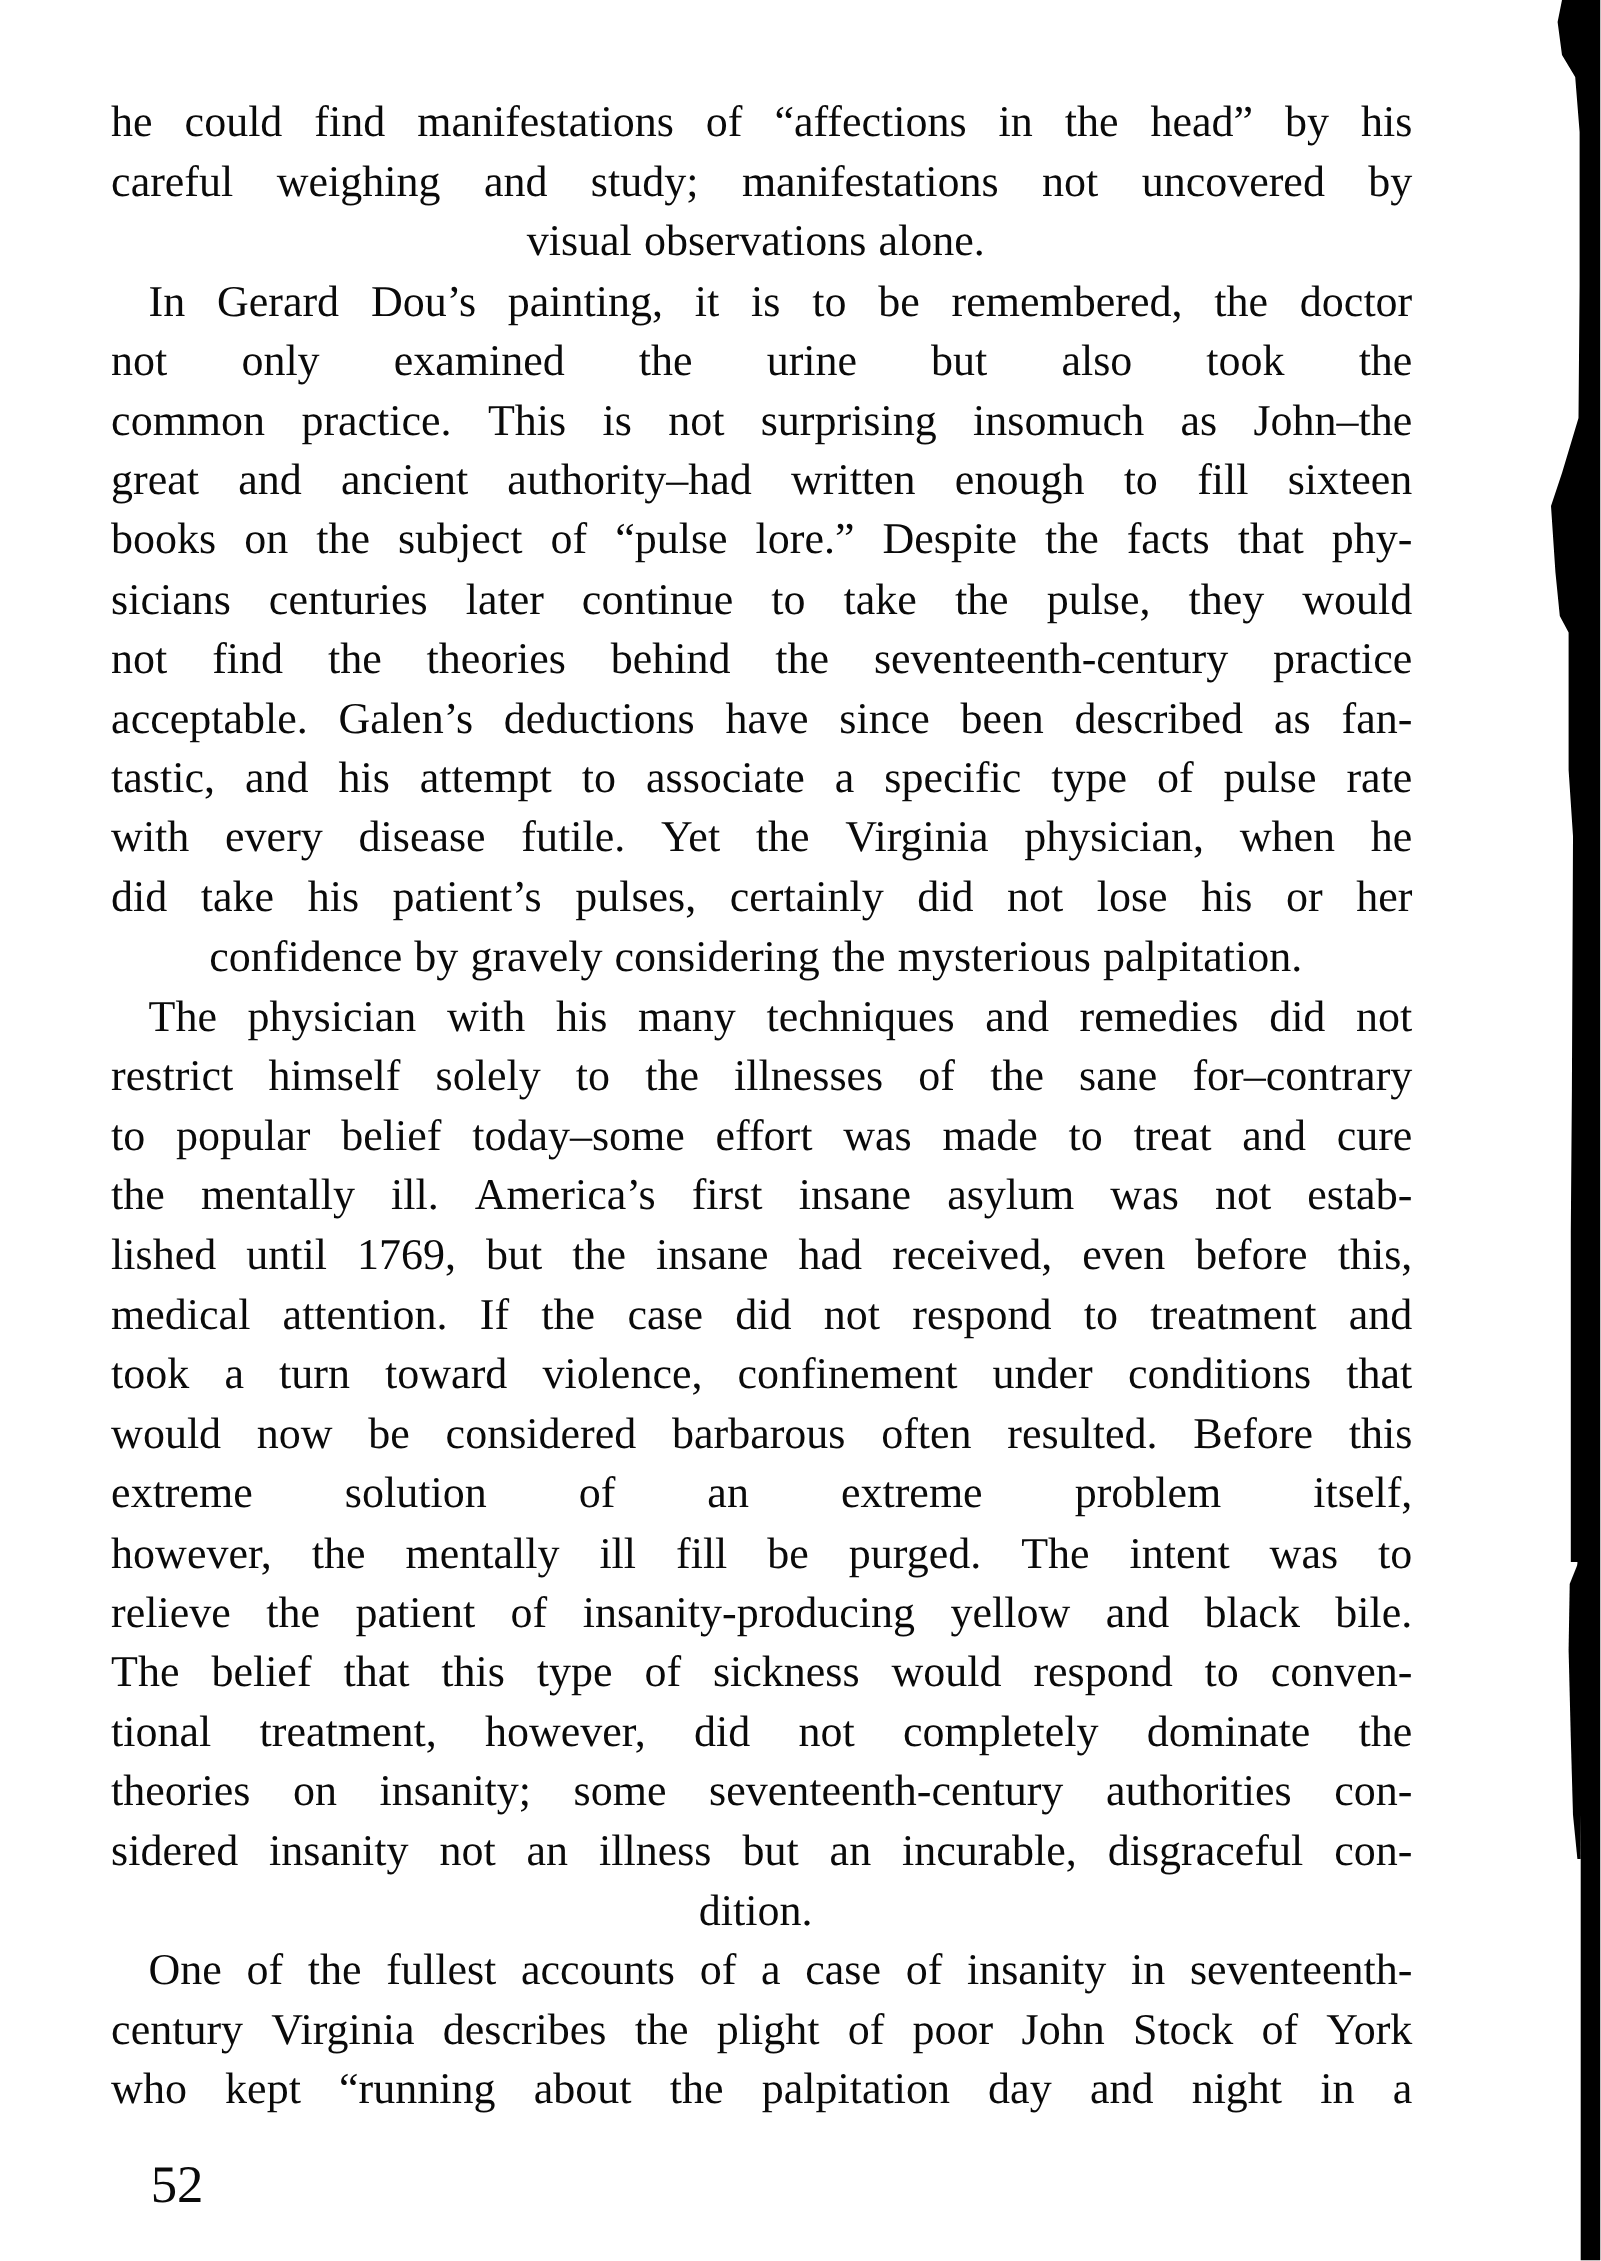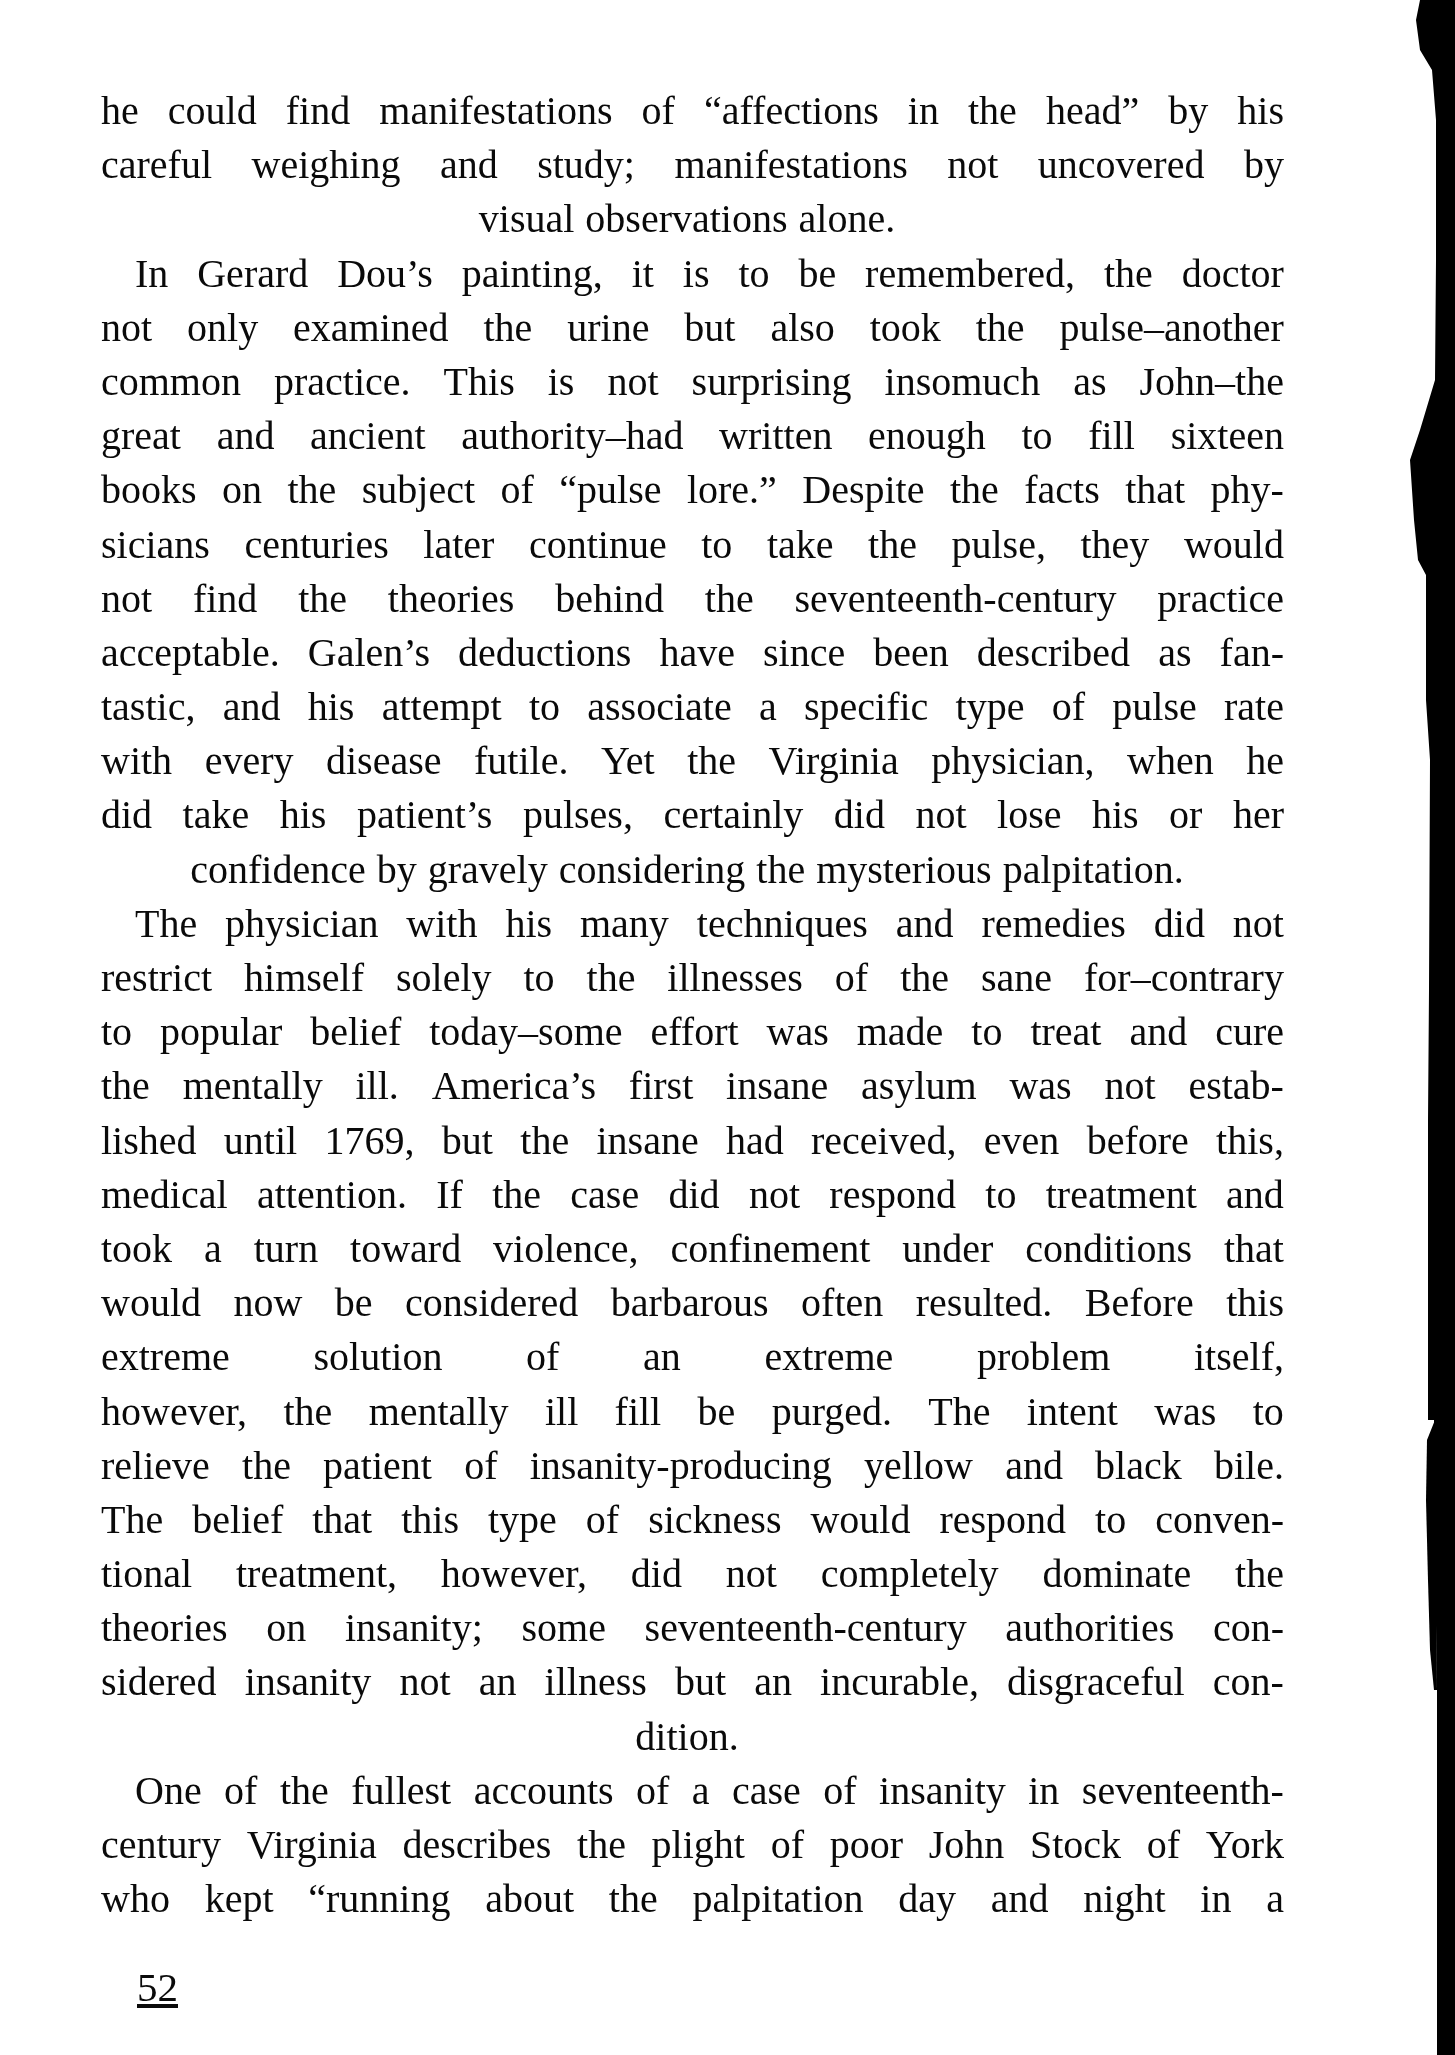--- a/index.html
+++ b/index.html
@@ -39,24 +39,23 @@
   }
   .line.indent { padding-left: 34px; }
   .line.last { justify-content: center; }
   .line.last .w { margin-right: 11px; }
   .line.para-gap { margin-top: 0; }
   .w { display: inline-block; }
   #page-number {
     position: absolute;
     left: 137px;
     top: 1962px;
-    font-size: 41px;
+    font-size: 48px;
     line-height: 50px;
     font-family: "Liberation Serif", "DejaVu Serif", serif;
-    text-decoration: underline;
   }
   
   #binding-shadow {
     position: absolute;
     left: 1380px;
     top: 0;
     width: 75px;
     height: 2055px;
     pointer-events: none;
   }
@@ -113,21 +112,20 @@
         <div class="line">
           <span class="w">not</span>
           <span class="w">only</span>
           <span class="w">examined</span>
           <span class="w">the</span>
           <span class="w">urine</span>
           <span class="w">but</span>
           <span class="w">also</span>
           <span class="w">took</span>
           <span class="w">the</span>
-          <span class="w">pulse–another</span>
         </div>
         <div class="line">
           <span class="w">common</span>
           <span class="w">practice.</span>
           <span class="w">This</span>
           <span class="w">is</span>
           <span class="w">not</span>
           <span class="w">surprising</span>
           <span class="w">insomuch</span>
           <span class="w">as</span>

